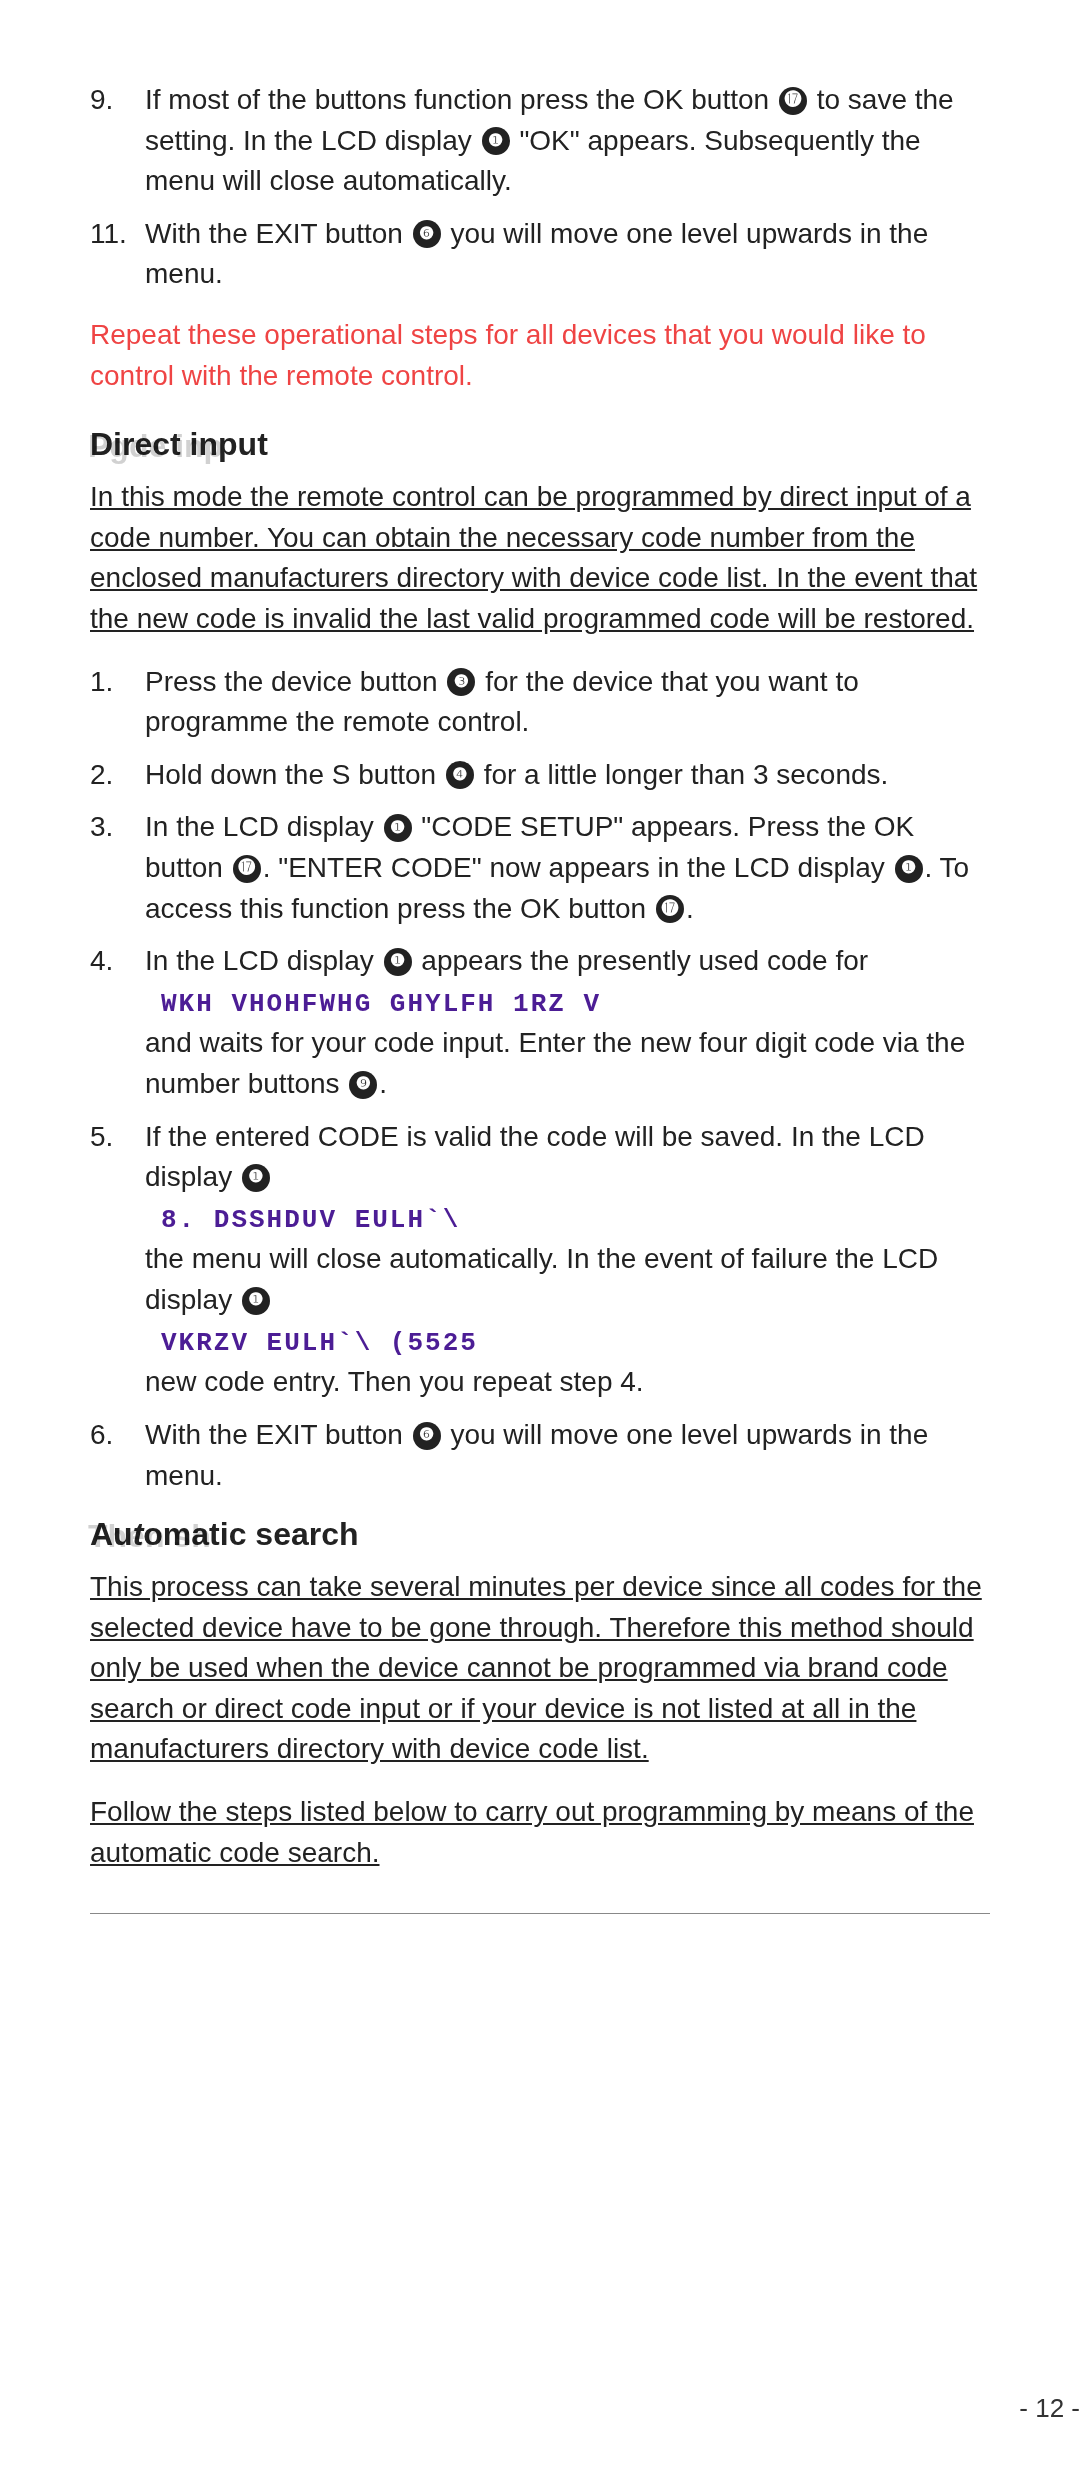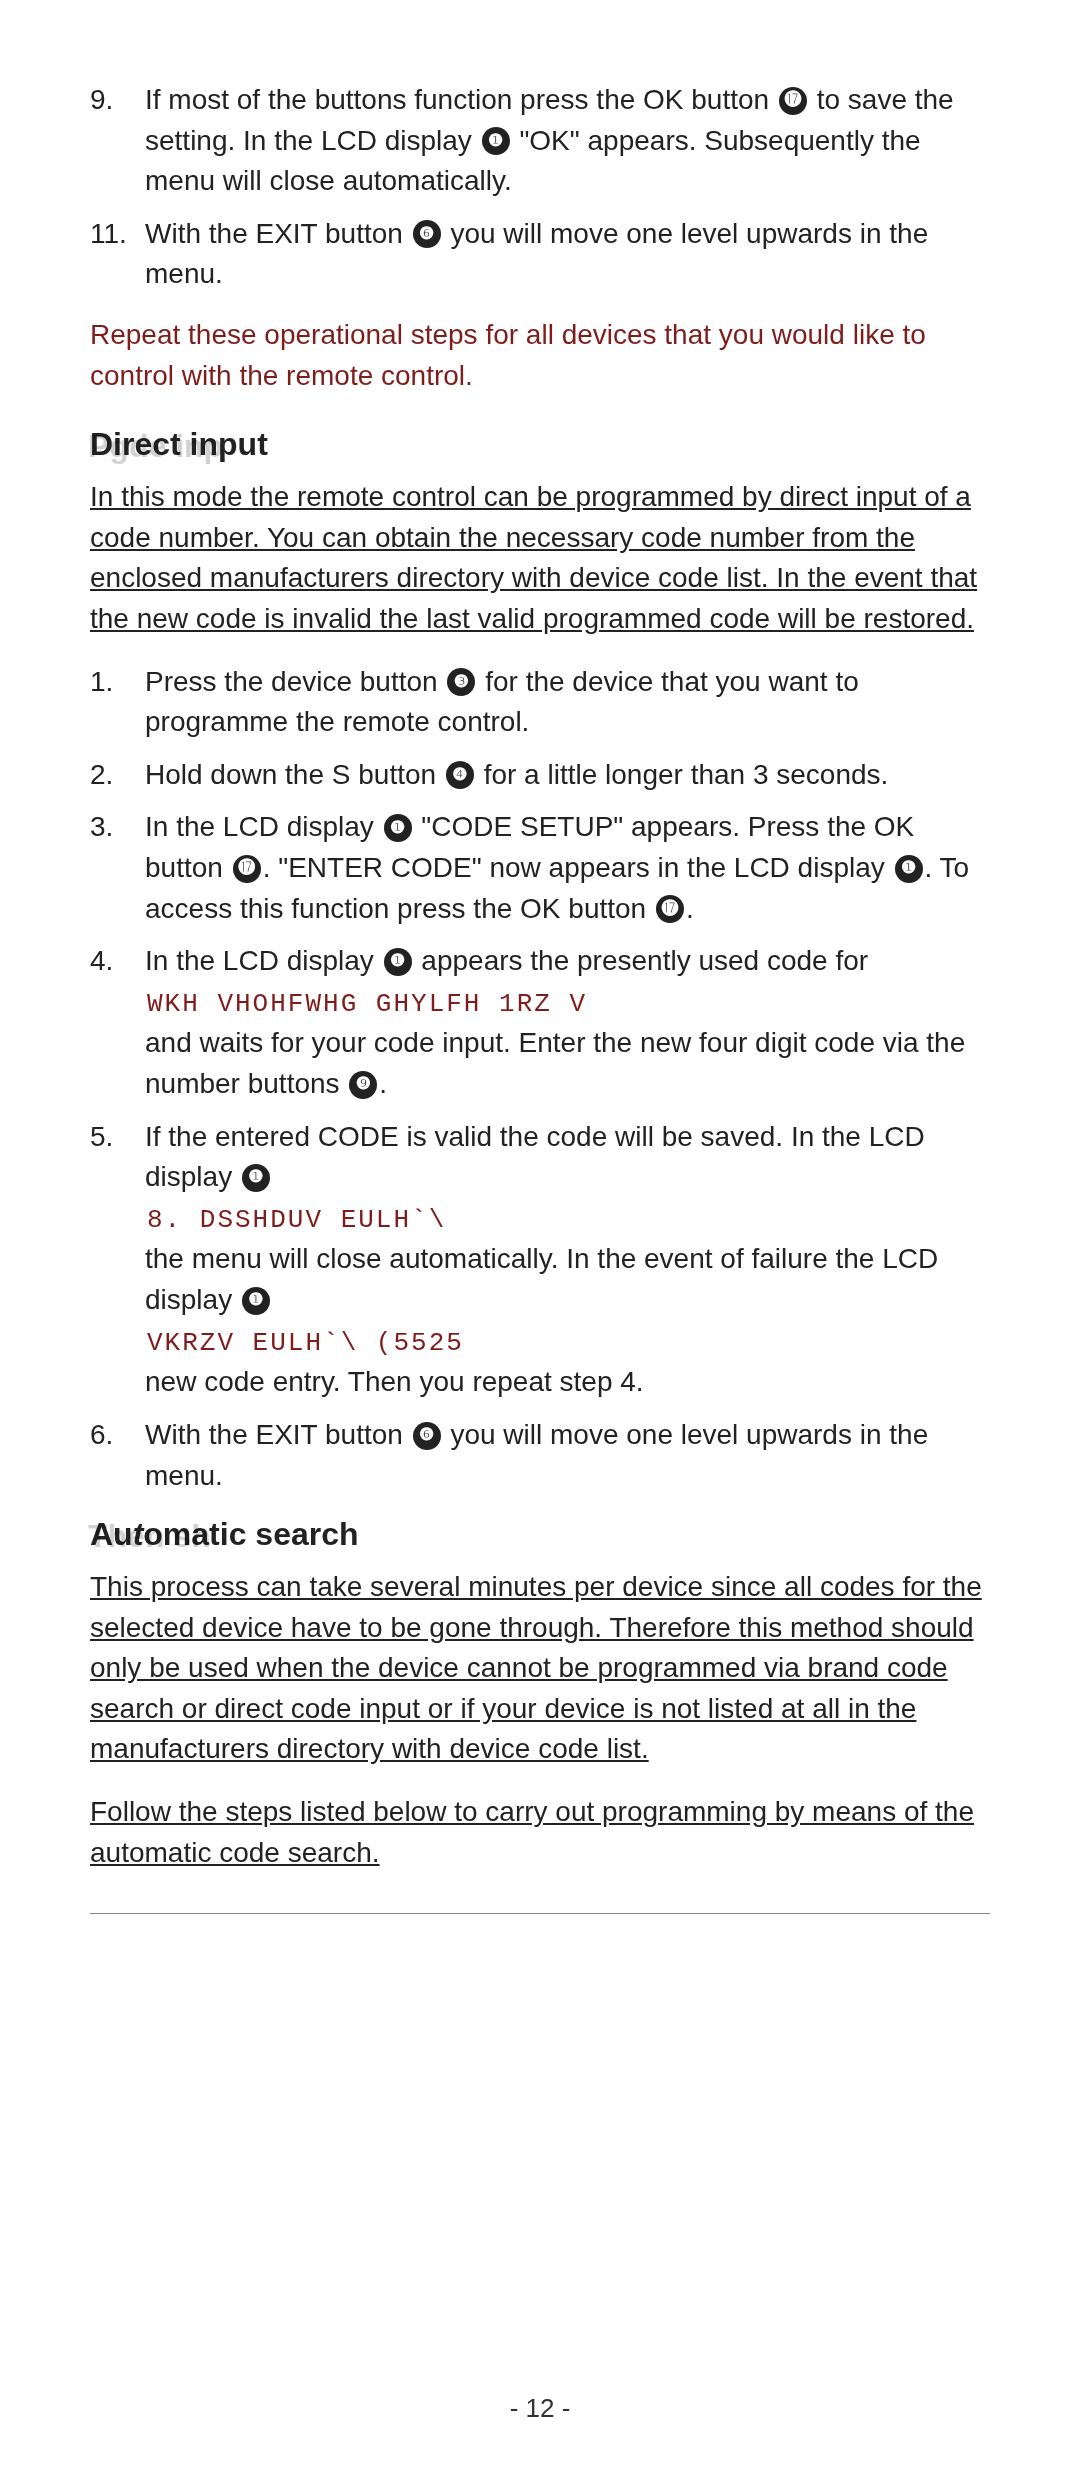--- a/index.html
+++ b/index.html
@@ -67,48 +67,49 @@
       font-weight: bold;
       vertical-align: middle;
       margin: 0 2px;
       position: relative;
       top: -1px;
     }
 
     .repeat-text {
       font-size: 28px;
       line-height: 1.45;
-      color: #7f1d1d;
+      color: #ef4444;
       margin-bottom: 30px;
     }
 
     .section-intro {
       font-size: 28px;
       line-height: 1.45;
       color: #222;
       margin-bottom: 22px;
       text-decoration: underline;
     }
 
     .mono-line {
       font-family: 'Courier New', Courier, monospace;
       font-size: 26px;
       letter-spacing: 2px;
-      margin: 2px 2px;
-      color: #7f1d1d;
+      margin: 2px 16px;
+      color: #4c1d95;
+      font-weight: bold;
     }
 
     .section-divider {
       border: none;
       border-top: 1.5px solid #888;
       margin: 40px 0 20px 0;
     }
 
     .page-number {
-      text-align: center;
+      text-align: right;
       font-size: 26px;
       color: #333;
       position: absolute;
       bottom: 60px;
       left: 0;
       right: 0;
     }
 
     .arrow-up {
       display: inline-block;

